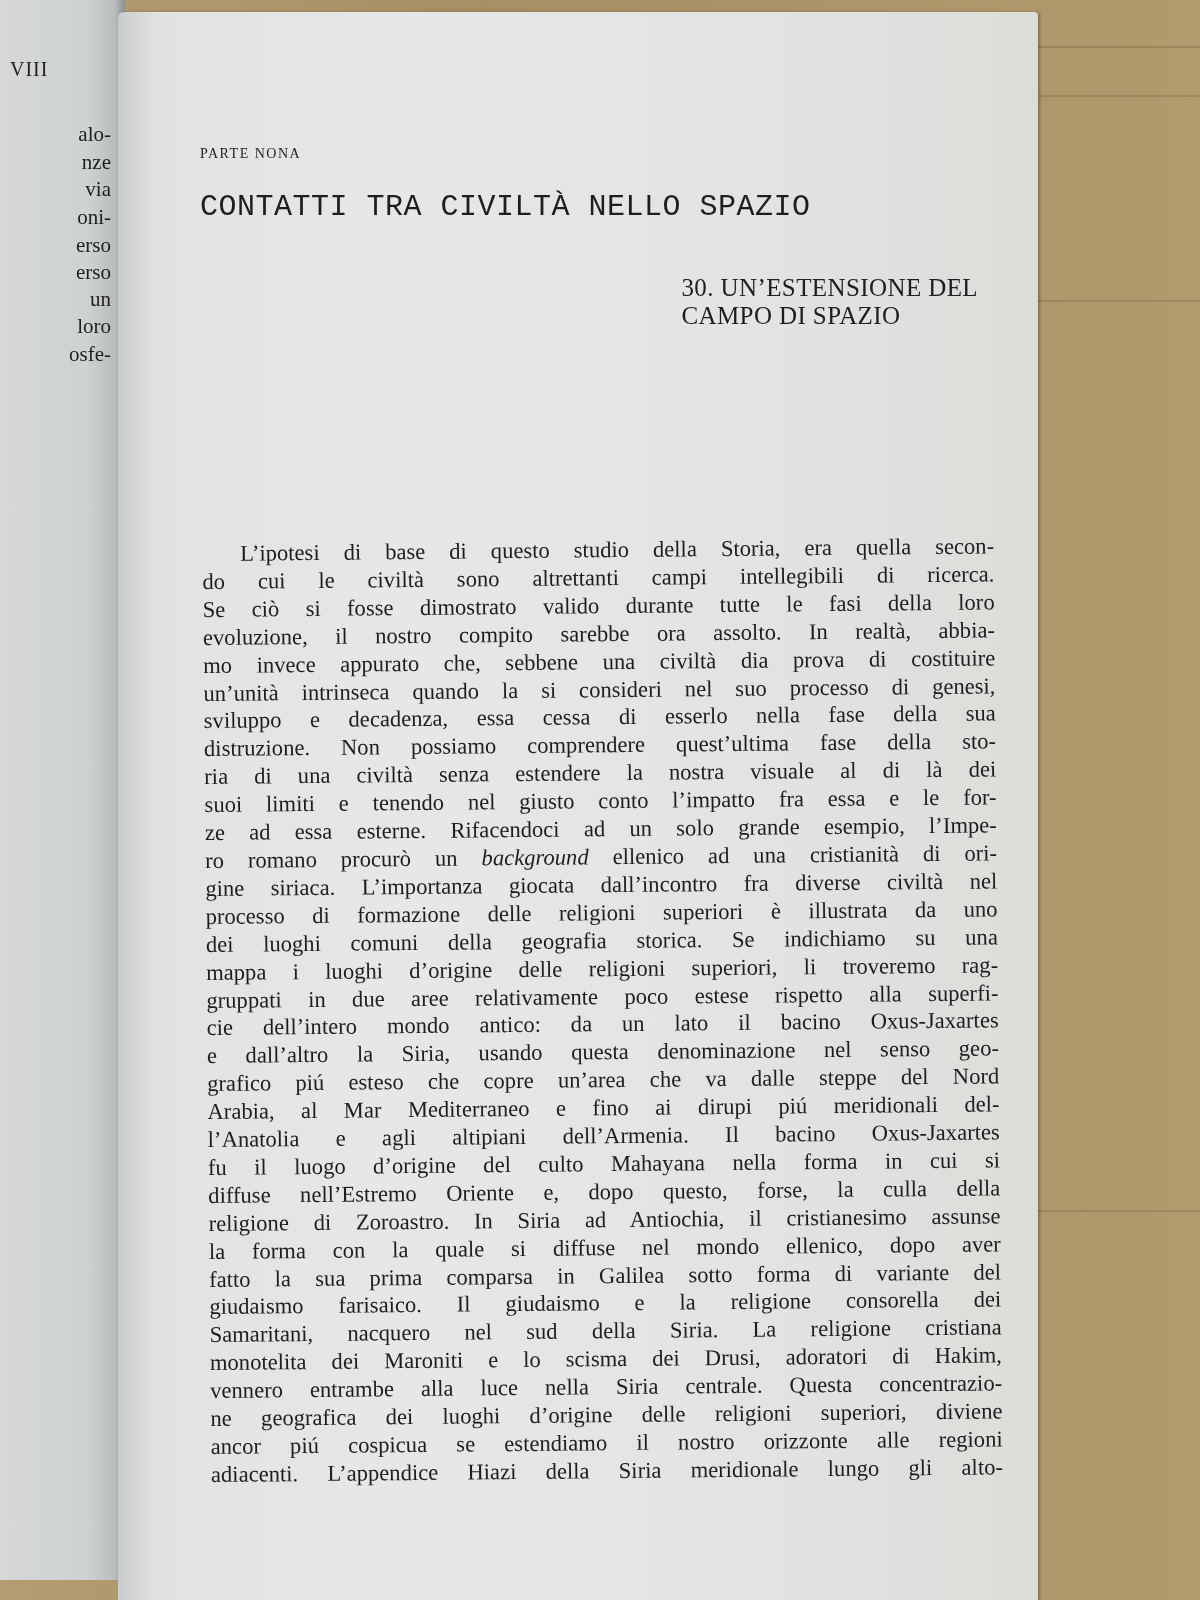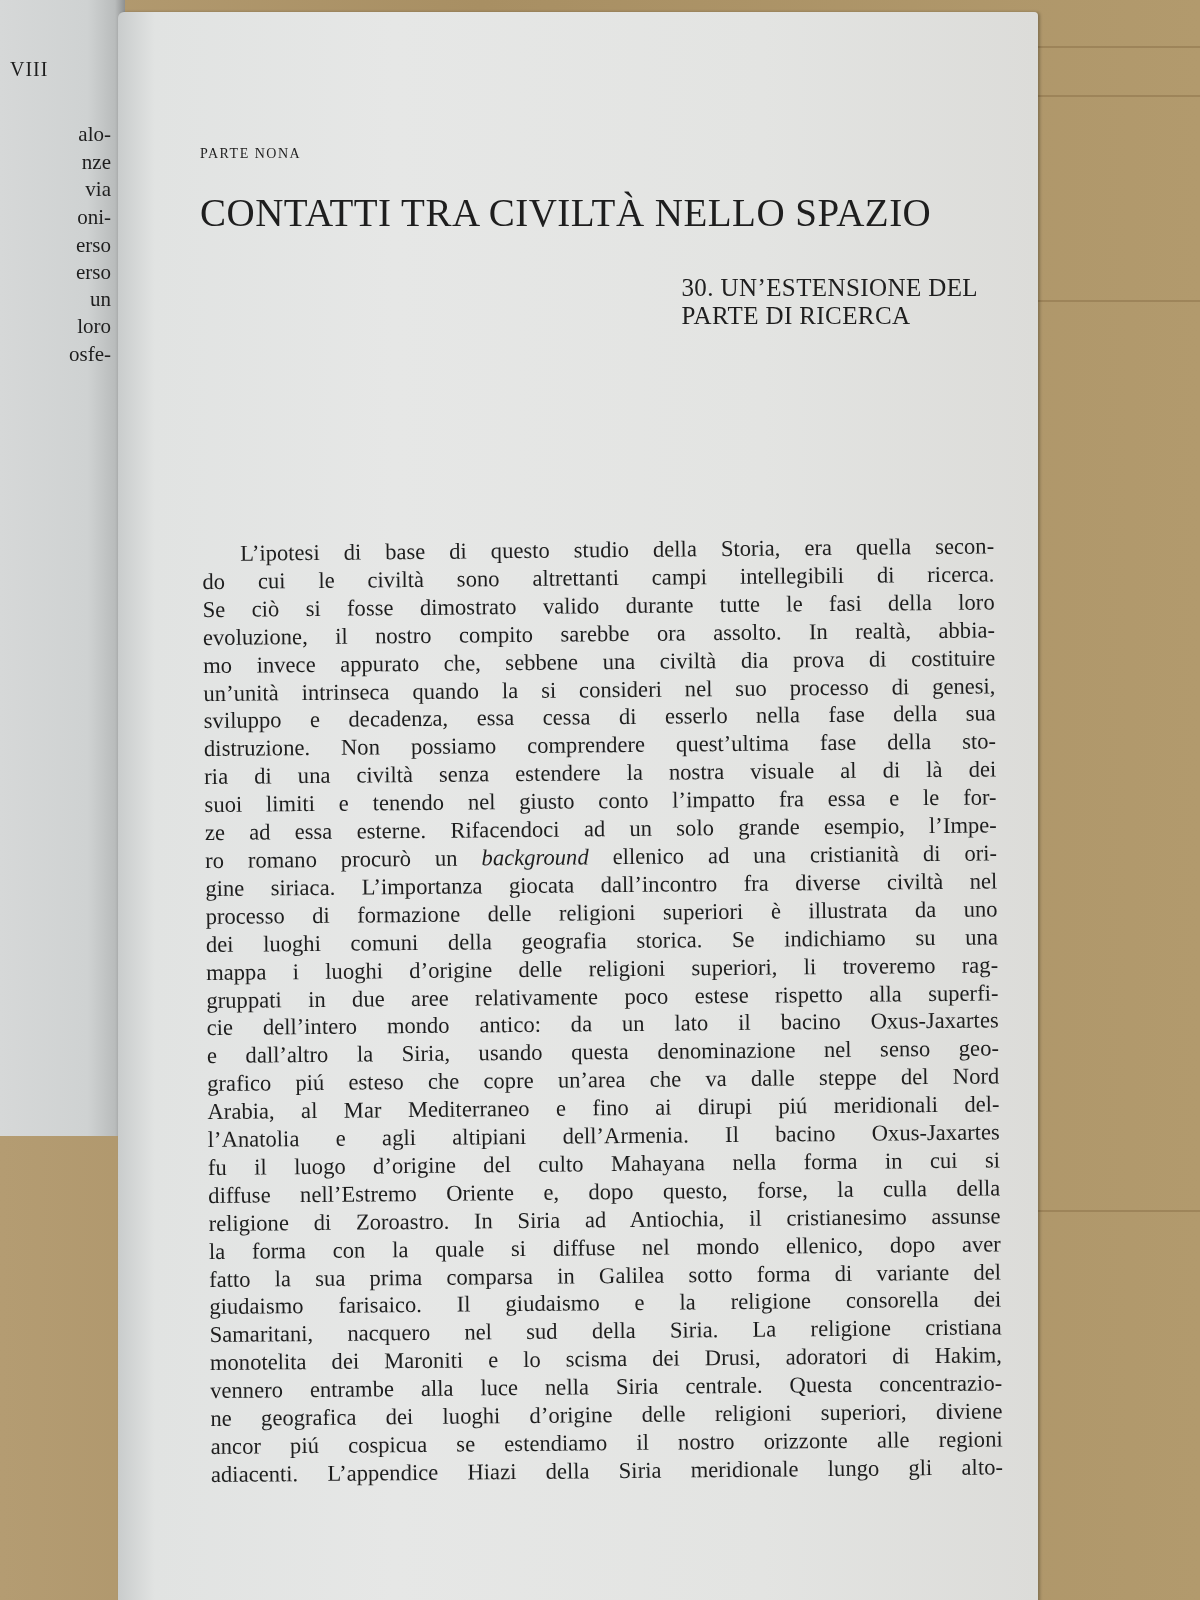--- a/index.html
+++ b/index.html
@@ -4,41 +4,41 @@
 <style>
   html, body { margin:0; padding:0; }
   body {
     width:1200px; height:1600px; overflow:hidden; position:relative;
     background: linear-gradient(90deg,#b49c72 0%,#a88f63 40%,#b29a6d 100%);
     font-family: "Liberation Serif", "DejaVu Serif", serif;
     color:#1e1e1e;
   }
   .wood-line { position:absolute; left:1030px; right:0; height:2px; background:#8a7048; opacity:.5; }
   .left-page {
-    position:absolute; left:0; top:0; width:125px; height:1136px;
+    position:absolute; left:0; top:0; width:125px; height:1580px;
     background: linear-gradient(90deg,#d6d8d8 0%,#cfd2d2 70%,#b9bcbc 92%,#8e9090 100%);
     overflow:hidden;
   }
   .left-page .folio { position:absolute; left:10px; top:58px; font-size:20px; letter-spacing:1px; }
   .left-page .frag {
     position:absolute; right:14px; font-size:21px; line-height:29px; 
   }
   .page {
     position:absolute; left:118px; top:12px; width:920px; height:1600px;
     background: linear-gradient(90deg,#c9cccc 0%,#e1e3e2 4%,#e6e7e6 30%,#e3e4e2 70%,#dcdcd9 100%);
     border-radius:6px 4px 0 0;
     box-shadow: 2px 0 3px rgba(0,0,0,.25);
   }
   .part-label {
     position:absolute; left:82px; top:134px;
     font-size:14px; letter-spacing:1.5px; font-variant: small-caps;
   }
   .part-title {
     position:absolute; left:82px; top:178px;
-    font-size:39px; letter-spacing:.5px;
+    font-size:30px; letter-spacing:.5px;font-family:Liberation Mono, monospace;
   }
   .chapter {
     position:absolute; right:60px; top:262px; 
     font-size:25px; line-height:28px; letter-spacing:.4px;
   }
   .body-text {
     position:absolute; left:84px; top:528px; width:792px;
     font-size:22.6px; line-height:27.9px; text-align:justify;
     transform: rotate(-0.55deg); transform-origin: top left;
   }
@@ -65,21 +65,21 @@
   <div class="frag" style="top:285px">un</div>
   <div class="frag" style="top:312px">loro</div>
   <div class="frag" style="top:340px">osfe-</div>
 </div>
 
 <div class="page">
   <div class="part-label">PARTE NONA</div>
   <div class="part-title">CONTATTI TRA CIVILTÀ NELLO SPAZIO</div>
   <div class="chapter">
     <div>30. UN’ESTENSIONE DEL</div>
-    <div>PARTE DI RICERCA</div>
+    <div>CAMPO DI SPAZIO</div>
   </div>
 
   <div class="body-text">
     <span class="ln first">L’ipotesi di base di questo studio della Storia, era quella secon-</span>
     <span class="ln">do cui le civiltà sono altrettanti campi intellegibili di ricerca.</span>
     <span class="ln">Se ciò si fosse dimostrato valido durante tutte le fasi della loro</span>
     <span class="ln">evoluzione, il nostro compito sarebbe ora assolto. In realtà, abbia-</span>
     <span class="ln">mo invece appurato che, sebbene una civiltà dia prova di costituire</span>
     <span class="ln">un’unità intrinseca quando la si consideri nel suo processo di genesi,</span>
     <span class="ln">sviluppo e decadenza, essa cessa di esserlo nella fase della sua</span>

